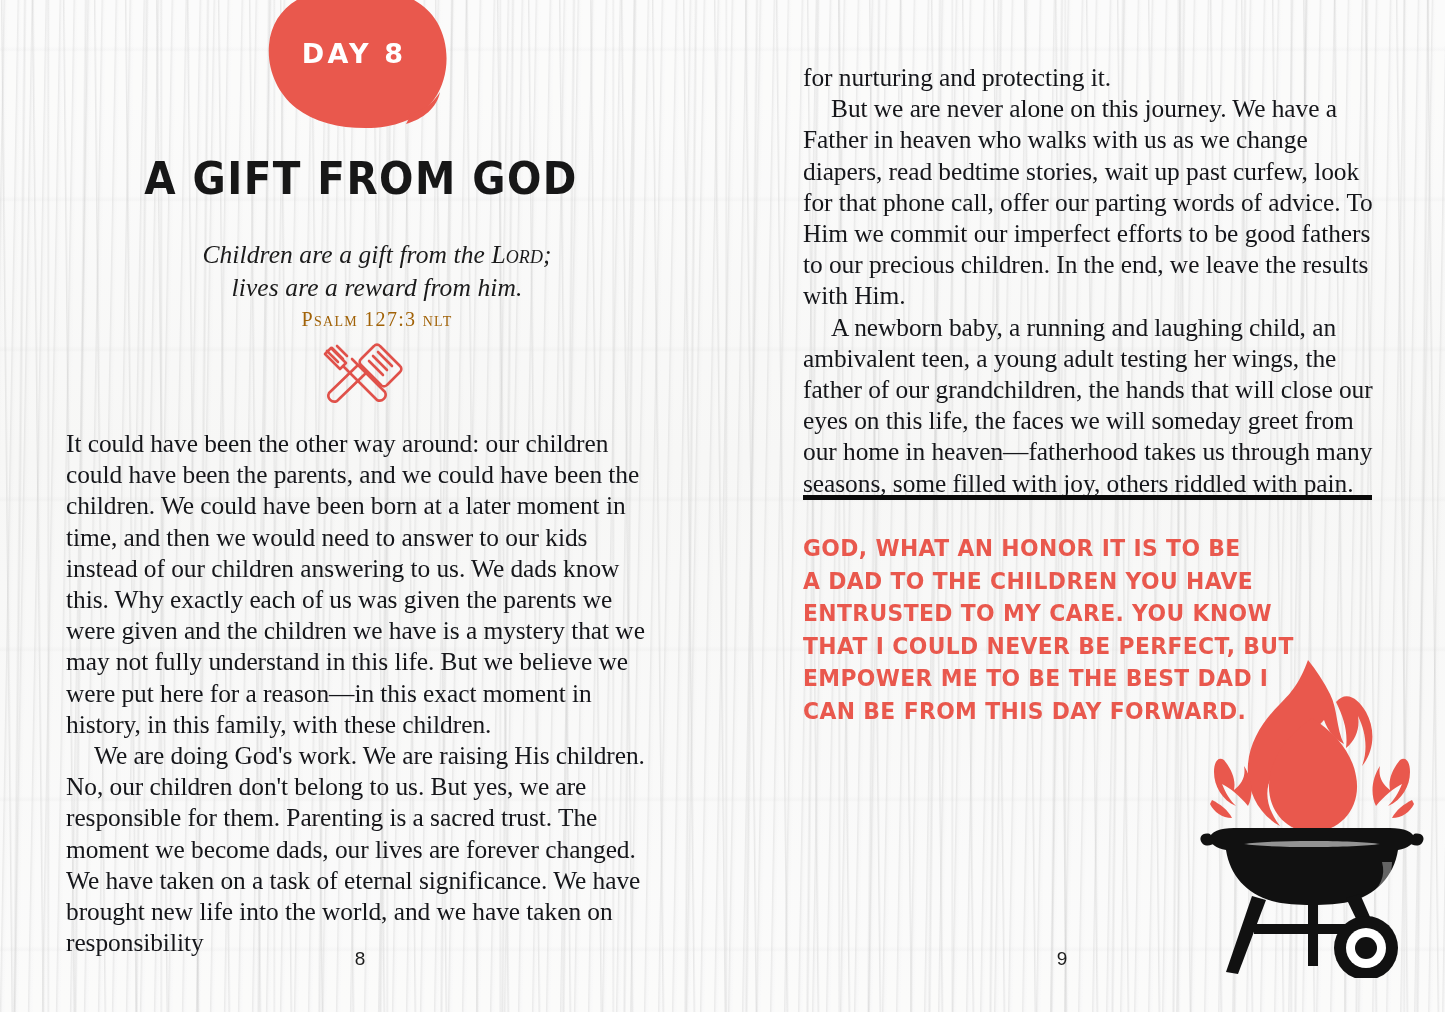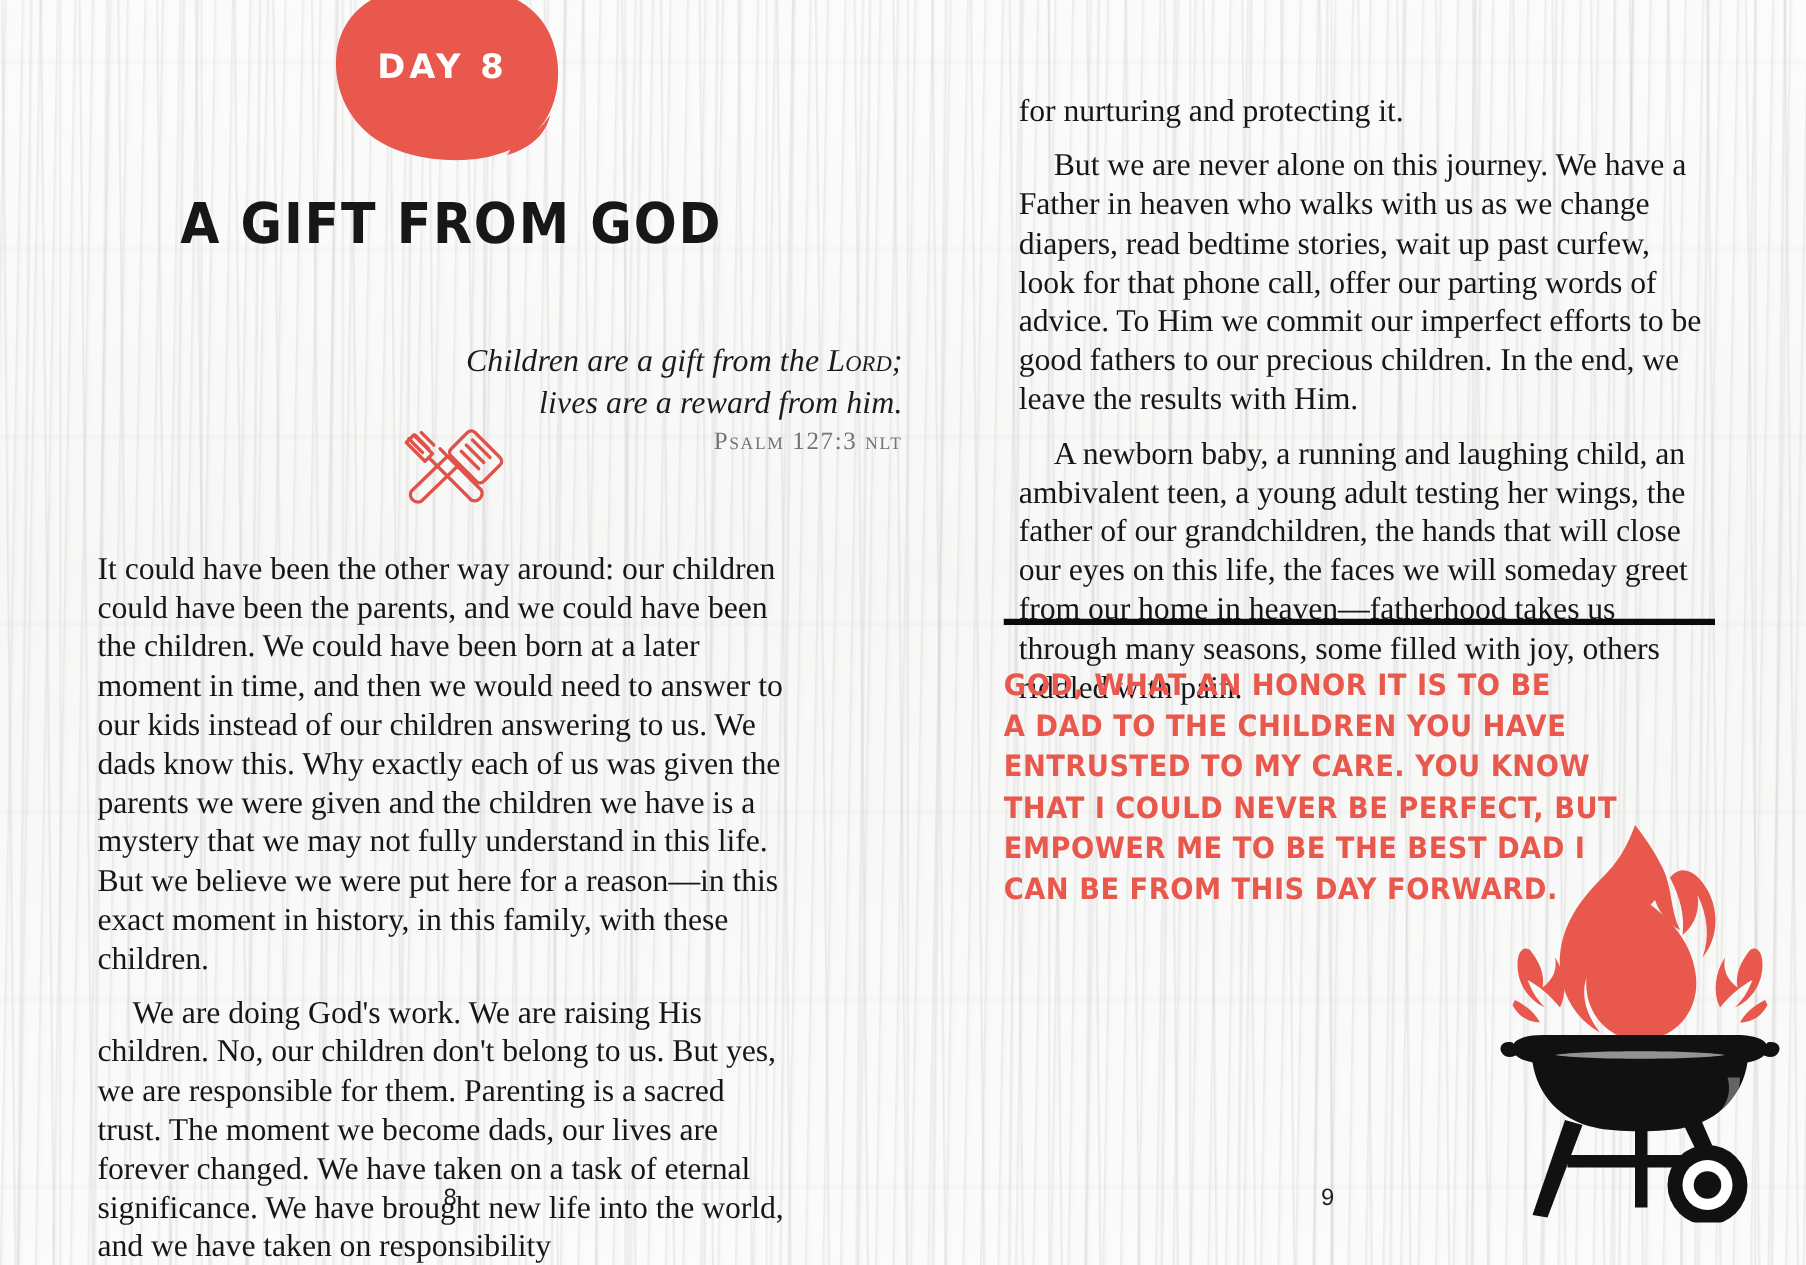--- a/index.html
+++ b/index.html
@@ -103,45 +103,44 @@
     letter-spacing: 1.6px;
     color: #171717;
     transform: scaleX(0.90);
     transform-origin: center;
     white-space: nowrap;
   }
 
   
   .verse {
     position: absolute;
-    left: 0;
+    left: 16px;
     top: 238px;
     width: 722px;
-    text-align: right;
+    text-align: center;
     color: #1b1b1b;
-    margin-top: 34px;
   }
   .verse-line {
     font-family: "Liberation Serif", serif;
     font-style: italic;
     font-size: 25.5px;
     line-height: 33px;
     letter-spacing: 0.1px;
   }
   .verse-line .sc {
     font-variant: small-caps;
     font-style: italic;
   }
   .verse-ref {
     margin-top: 4px;
     font-family: "Liberation Serif", serif;
     font-size: 20px;
     font-variant: small-caps;
     letter-spacing: 1.3px;
-    color: #737373;
+    color: #a16207;
   }
 
   
   .utensils {
     position: absolute;
     left: 318px;
     top: 343px;
     width: 88px;
     height: 68px;
   }
@@ -160,21 +159,21 @@
   .col-left-text {
     left: 66px;
     top: 428px;
     width: 580px;
   }
   .col-right-text {
     left: 803px;
     top: 62px;
     width: 572px;
   }
-  .col-text p { margin: 12px; }
+  .col-text p { margin: 0; }
   .col-text p.indent { text-indent: 28px; }
 
   
   .prayer-rule {
     position: absolute;
     left: 803px;
     top: 495px;
     width: 569px;
     height: 5px;
     background: #0a0a0a;

